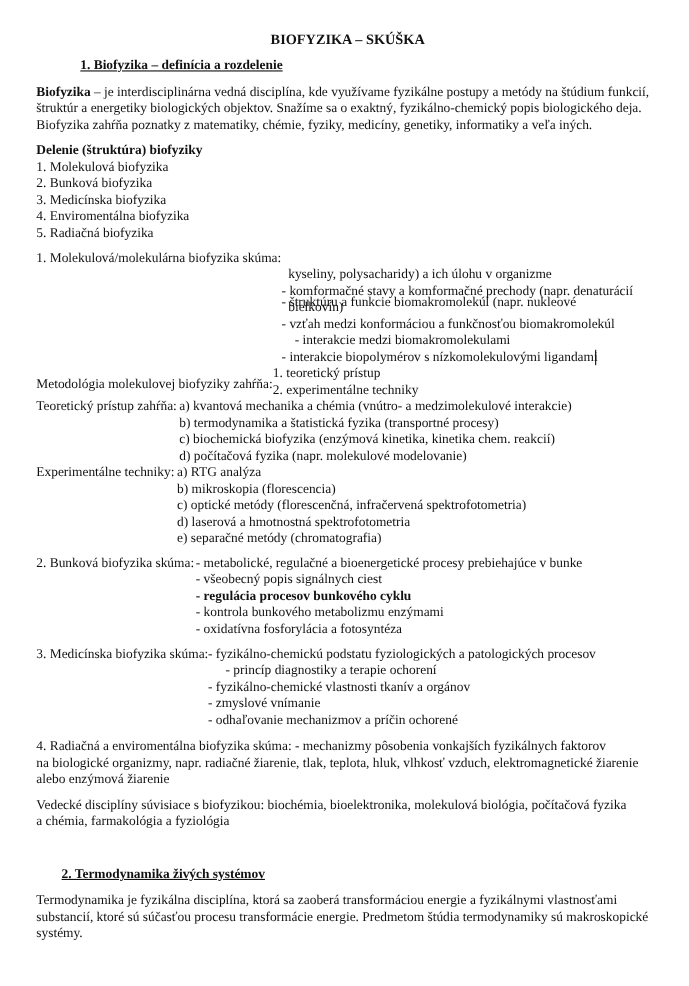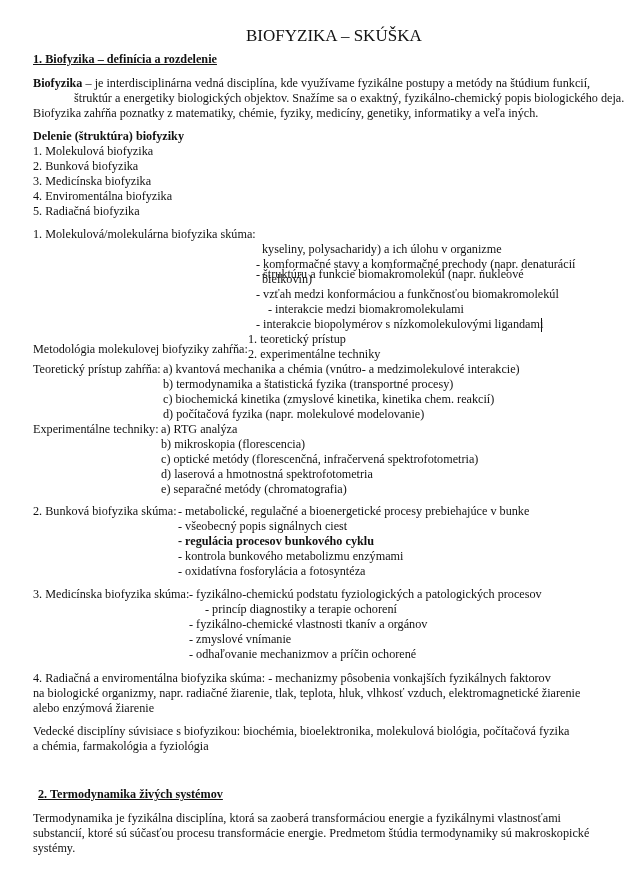--- a/index.html
+++ b/index.html
@@ -1,32 +1,32 @@
 <!DOCTYPE html>
 <html><head>
 <meta charset="utf-8">
 <style>
   html, body { margin: 0; padding: 0; background: #ffffff; }
   body { width: 626px; height: 896px; position: relative; overflow: hidden;
          font-family: "Liberation Serif", "DejaVu Serif", serif; font-size: 12.2px; color: #111; }
   .ln { position: absolute; white-space: nowrap; line-height: 15px; }
   .b { font-weight: bold; }
-  .u { text-decoration: underline; }
-  .title { font-weight: normal; font-size: 17px; }
+  .u { text-decoration: underline; margin-left: 40px; }
+  .title { font-weight: bold; font-size: 13px; }
 </style>
 </head>
 <body>
 
 <div>
   <div class="ln title" style="left:246px;top:28px;">BIOFYZIKA – SKÚŠKA</div>
 
   <div class="ln b u" style="left:33px;top:52px;">1. Biofyzika – definícia a rozdelenie</div>
 
   <div class="ln" style="left:33px;top:76px;"><span class="b">Biofyzika</span><span> – je interdisciplinárna vedná disciplína, kde využívame fyzikálne postupy a metódy na štúdium funkcií,</span></div>
-  <div class="ln" style="left:33px;top:91px;margin-left:41px;">štruktúr a energetiky biologických objektov. Snažíme sa o exaktný, fyzikálno-chemický popis biologického deja.</div>
+  <div class="ln" style="left:33px;top:91px;">štruktúr a energetiky biologických objektov. Snažíme sa o exaktný, fyzikálno-chemický popis biologického deja.</div>
   <div class="ln" style="left:33px;top:106px;">Biofyzika zahŕňa poznatky z matematiky, chémie, fyziky, medicíny, genetiky, informatiky a veľa iných.</div>
 
   <div class="ln b" style="left:33px;top:129px;">Delenie (štruktúra) biofyziky</div>
   <div class="ln" style="left:33px;top:144px;">1. Molekulová biofyzika</div>
   <div class="ln" style="left:33px;top:159px;">2. Bunková biofyzika</div>
   <div class="ln" style="left:33px;top:174px;">3. Medicínska biofyzika</div>
   <div class="ln" style="left:33px;top:189px;">4. Enviromentálna biofyzika</div>
   <div class="ln" style="left:33px;top:204px;">5. Radiačná biofyzika</div>
 
   <div class="ln" style="left:33px;top:227px;">1. Molekulová/molekulárna biofyzika skúma:</div>
@@ -39,21 +39,21 @@
   <div class="ln" style="left:256px;top:317px;">- interakcie biopolymérov s nízkomolekulovými ligandami</div>
   <div style="position:absolute;left:541px;top:318px;width:1px;height:14px;background:#111;"></div>
 
   <div class="ln" style="left:33px;top:342px;text-align:center;">Metodológia molekulovej biofyziky zahŕňa:</div>
   <div class="ln" style="left:248px;top:332px;">1. teoretický prístup</div>
   <div class="ln" style="left:248px;top:347px;">2. experimentálne techniky</div>
 
   <div class="ln" style="left:33px;top:362px;">Teoretický prístup zahŕňa:</div>
   <div class="ln" style="left:163px;top:362px;">a) kvantová mechanika a chémia (vnútro- a medzimolekulové interakcie)</div>
   <div class="ln" style="left:163px;top:377px;">b) termodynamika a štatistická fyzika (transportné procesy)</div>
-  <div class="ln" style="left:163px;top:392px;">c) biochemická kinetika (zmyslové kinetika, kinetika chem. reakcií)</div>
+  <div class="ln" style="left:163px;top:392px;">c) biochemická biofyzika (enzýmová kinetika, kinetika chem. reakcií)</div>
   <div class="ln" style="left:163px;top:407px;">d) počítačová fyzika (napr. molekulové modelovanie)</div>
 
   <div class="ln" style="left:33px;top:422px;">Experimentálne techniky:</div>
   <div class="ln" style="left:161px;top:422px;">a) RTG analýza</div>
   <div class="ln" style="left:161px;top:437px;">b) mikroskopia (florescencia)</div>
   <div class="ln" style="left:161px;top:452px;">c) optické metódy (florescenčná, infračervená spektrofotometria)</div>
   <div class="ln" style="left:161px;top:467px;">d) laserová a hmotnostná spektrofotometria</div>
   <div class="ln" style="left:161px;top:482px;">e) separačné metódy (chromatografia)</div>
 
   <div class="ln" style="left:33px;top:504px;">2. Bunková biofyzika skúma:</div>
@@ -70,17 +70,17 @@
   <div class="ln" style="left:189px;top:632px;text-align:right;">- zmyslové vnímanie</div>
   <div class="ln" style="left:189px;top:647px;">- odhaľovanie mechanizmov a príčin ochorené</div>
 
   <div class="ln" style="left:33px;top:671px;">4. Radiačná a enviromentálna biofyzika skúma: - mechanizmy pôsobenia vonkajších fyzikálnych faktorov</div>
   <div class="ln" style="left:33px;top:686px;">na biologické organizmy, napr. radiačné žiarenie, tlak, teplota, hluk, vlhkosť vzduch, elektromagnetické žiarenie</div>
   <div class="ln" style="left:33px;top:701px;">alebo enzýmová žiarenie</div>
 
   <div class="ln" style="left:33px;top:724px;">Vedecké disciplíny súvisiace s biofyzikou: biochémia, bioelektronika, molekulová biológia, počítačová fyzika</div>
   <div class="ln" style="left:33px;top:739px;">a chémia, farmakológia a fyziológia</div>
 
-  <div class="ln b u" style="left:38px;top:787px;">2. Termodynamika živých systémov</div>
+  <div class="ln b u" style="left:16px;top:787px;">2. Termodynamika živých systémov</div>
   <div class="ln" style="left:33px;top:811px;">Termodynamika je fyzikálna disciplína, ktorá sa zaoberá transformáciou energie a fyzikálnymi vlastnosťami</div>
   <div class="ln" style="left:33px;top:826px;">substancií, ktoré sú súčasťou procesu transformácie energie. Predmetom štúdia termodynamiky sú makroskopické</div>
   <div class="ln" style="left:33px;top:841px;">systémy.</div>
 </div>
 
 </body></html>

